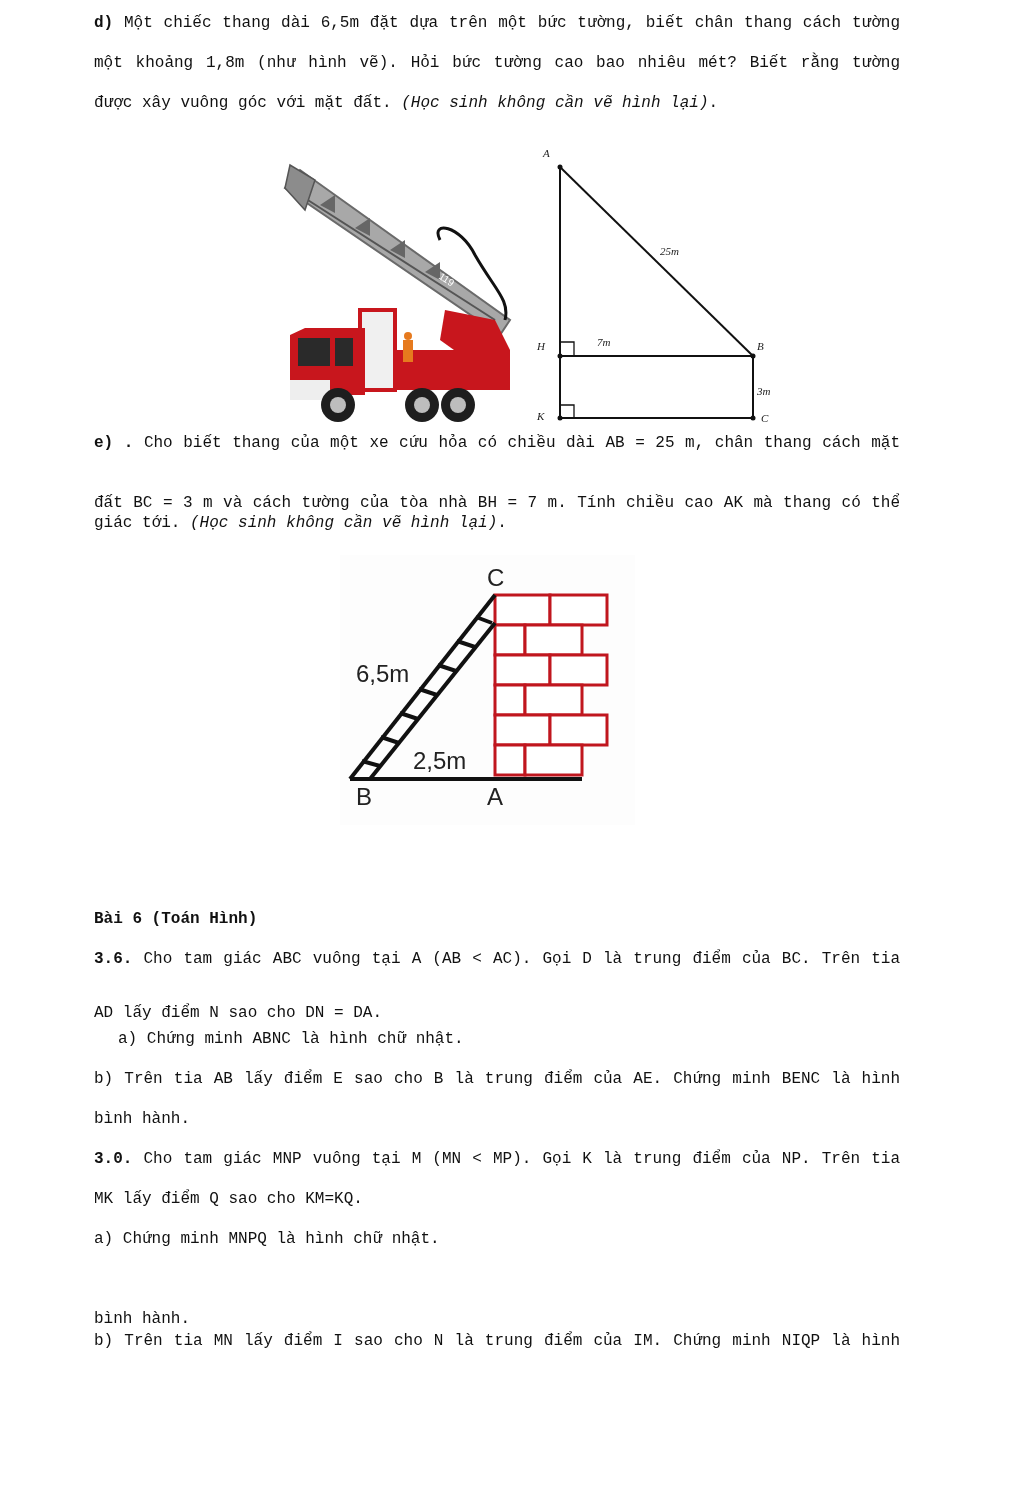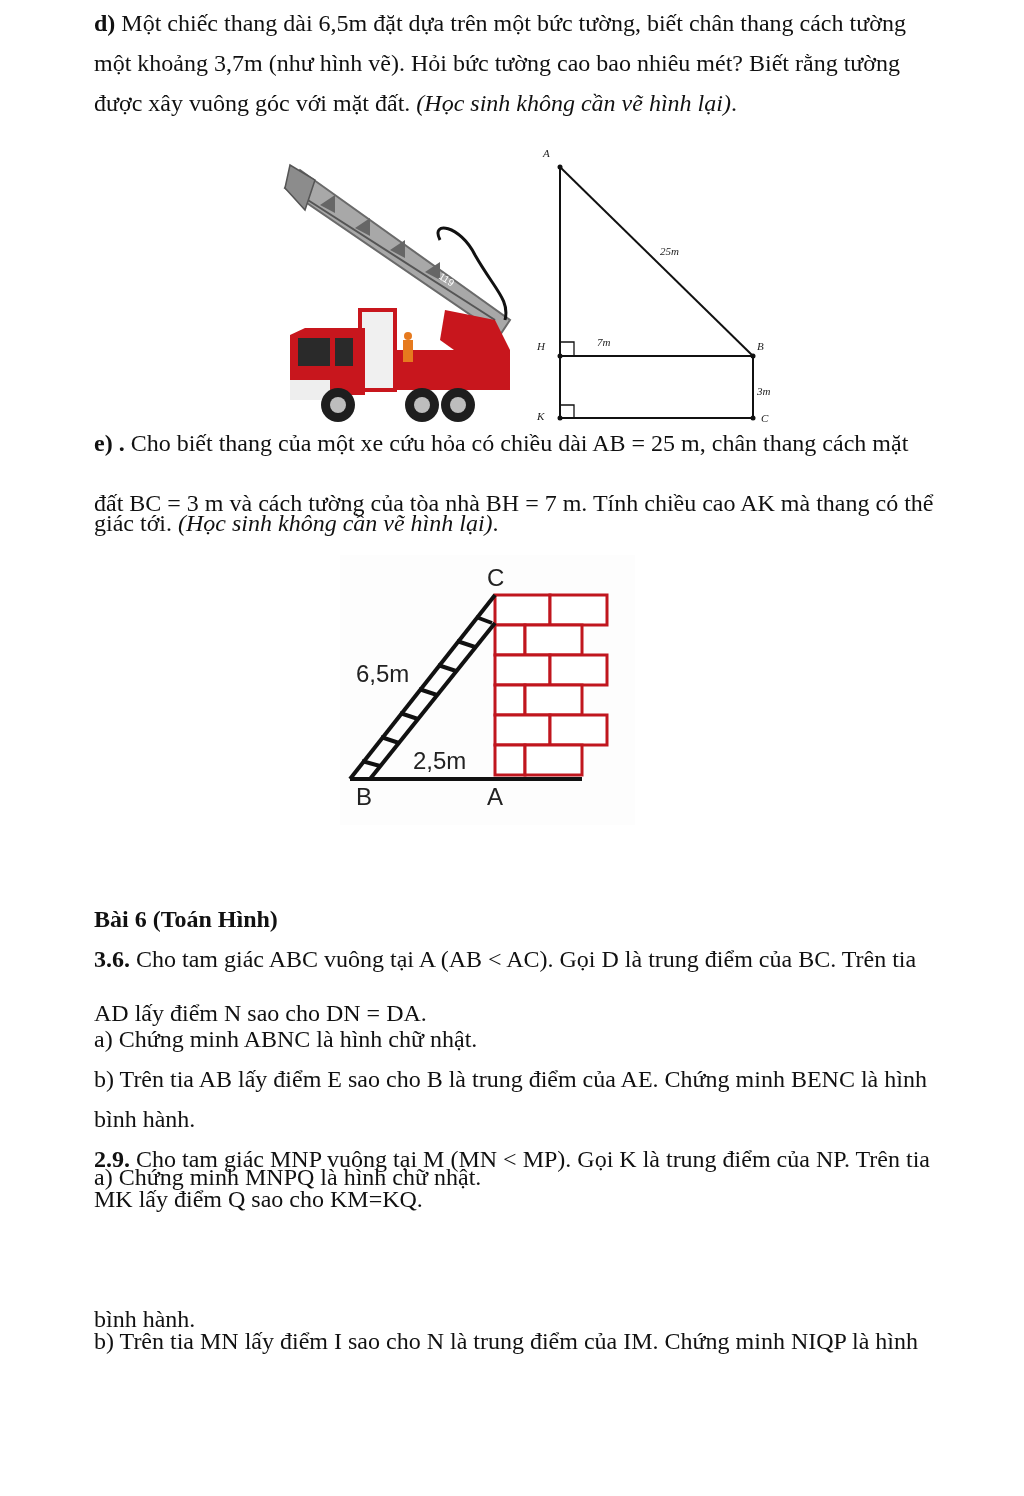--- a/index.html
+++ b/index.html
@@ -1,28 +1,28 @@
 <!DOCTYPE html>
 <html><head>
 <meta charset="utf-8">
 <style>
   html, body { margin: 0; padding: 0; background: #ffffff; }
   body { width: 1024px; height: 1496px; position: relative; overflow: hidden;
          font-family: "Liberation Serif", "DejaVu Serif", serif; color: #111; }
-  .line { position: absolute; left: 94px; font-size: 24px; white-space: nowrap; line-height: 26px; }
+  .line { position: absolute; left: 94px; font-size: 16px; white-space: nowrap; line-height: 26px; font-family: Liberation Mono, monospace; }
   .just { width: 806px; text-align: justify; text-align-last: justify; }
   b { font-weight: bold; }
   i { font-style: italic; }
   .fig { position: absolute; }
 </style>
 </head>
 <body>
 
 <div class="line just" style="top:10px;"><b>d)</b><span> Một chiếc thang dài 6,5m đặt dựa trên một bức tường, biết chân thang cách tường</span></div>
-<div class="line just" style="top:50px;">một khoảng 3,7m (như hình vẽ). Hỏi bức tường cao bao nhiêu mét? Biết rằng tường</div>
+<div class="line just" style="top:50px;">một khoảng 1,8m (như hình vẽ). Hỏi bức tường cao bao nhiêu mét? Biết rằng tường</div>
 <div class="line" style="top:90px;"><span>được xây vuông góc với mặt đất. </span><i>(Học sinh không cần vẽ hình lại)</i><span>.</span></div>
 
 <svg class="fig" style="left:260px;top:160px;" width="270" height="270" viewBox="0 0 270 270">
 
   <g>
     <polygon points="25,28 40,10 250,160 240,175" fill="#a8a8a8" stroke="#6a6a6a" stroke-width="2"></polygon>
     <line x1="40" y1="35" x2="235" y2="160" stroke="#555" stroke-width="2"></line>
     <path d="M60,45 l15,-10 l0,18 z M95,68 l15,-10 l0,18 z M130,90 l15,-10 l0,18 z M165,112 l15,-10 l0,18 z" fill="#666"></path>
     <polygon points="25,28 30,5 55,20 45,50" fill="#8c8c8c" stroke="#555" stroke-width="1.5"></polygon>
     <text x="178" y="118" font-size="10" fill="#fff" font-family="Liberation Sans, sans-serif" transform="rotate(33 178 118)">119</text>
@@ -123,21 +123,21 @@
     <text x="73" y="214">2,5m</text>
     <text x="16" y="250">B</text>
     <text x="147" y="250">A</text>
   </g>
 </svg>
 
 <div class="line" style="top:906px;"><b>Bài 6 (Toán Hình)</b></div>
 
 <div class="line just" style="top:946px;"><b>3.6.</b><span> Cho tam giác ABC vuông tại A (AB &lt; AC). Gọi D là trung điểm của BC. Trên tia</span></div>
 <div class="line" style="top:1000px;">AD lấy điểm N sao cho DN = DA.</div>
-<div class="line" style="top:1026px;">a) Chứng minh ABNC là hình chữ nhật.</div>
+<div class="line" style="top:1026px;margin-left:24px;">a) Chứng minh ABNC là hình chữ nhật.</div>
 <div class="line just" style="top:1066px;">b) Trên tia AB lấy điểm E sao cho B là trung điểm của AE. Chứng minh BENC là hình</div>
 <div class="line" style="top:1106px;">bình hành.</div>
 
-<div class="line just" style="top:1146px;"><b>2.9.</b><span> Cho tam giác MNP vuông tại M (MN &lt; MP). Gọi K là trung điểm của NP. Trên tia</span></div>
+<div class="line just" style="top:1146px;"><b>3.0.</b><span> Cho tam giác MNP vuông tại M (MN &lt; MP). Gọi K là trung điểm của NP. Trên tia</span></div>
 <div class="line" style="top:1186px;">MK lấy điểm Q sao cho KM=KQ.</div>
-<div class="line" style="top:1164px;text-align:right;">a) Chứng minh MNPQ là hình chữ nhật.</div>
+<div class="line" style="top:1226px;text-align:right;">a) Chứng minh MNPQ là hình chữ nhật.</div>
 <div class="line just" style="top:1328px;">b) Trên tia MN lấy điểm I sao cho N là trung điểm của IM. Chứng minh NIQP là hình</div>
 <div class="line" style="top:1306px;">bình hành.</div>
 
 </body></html>

